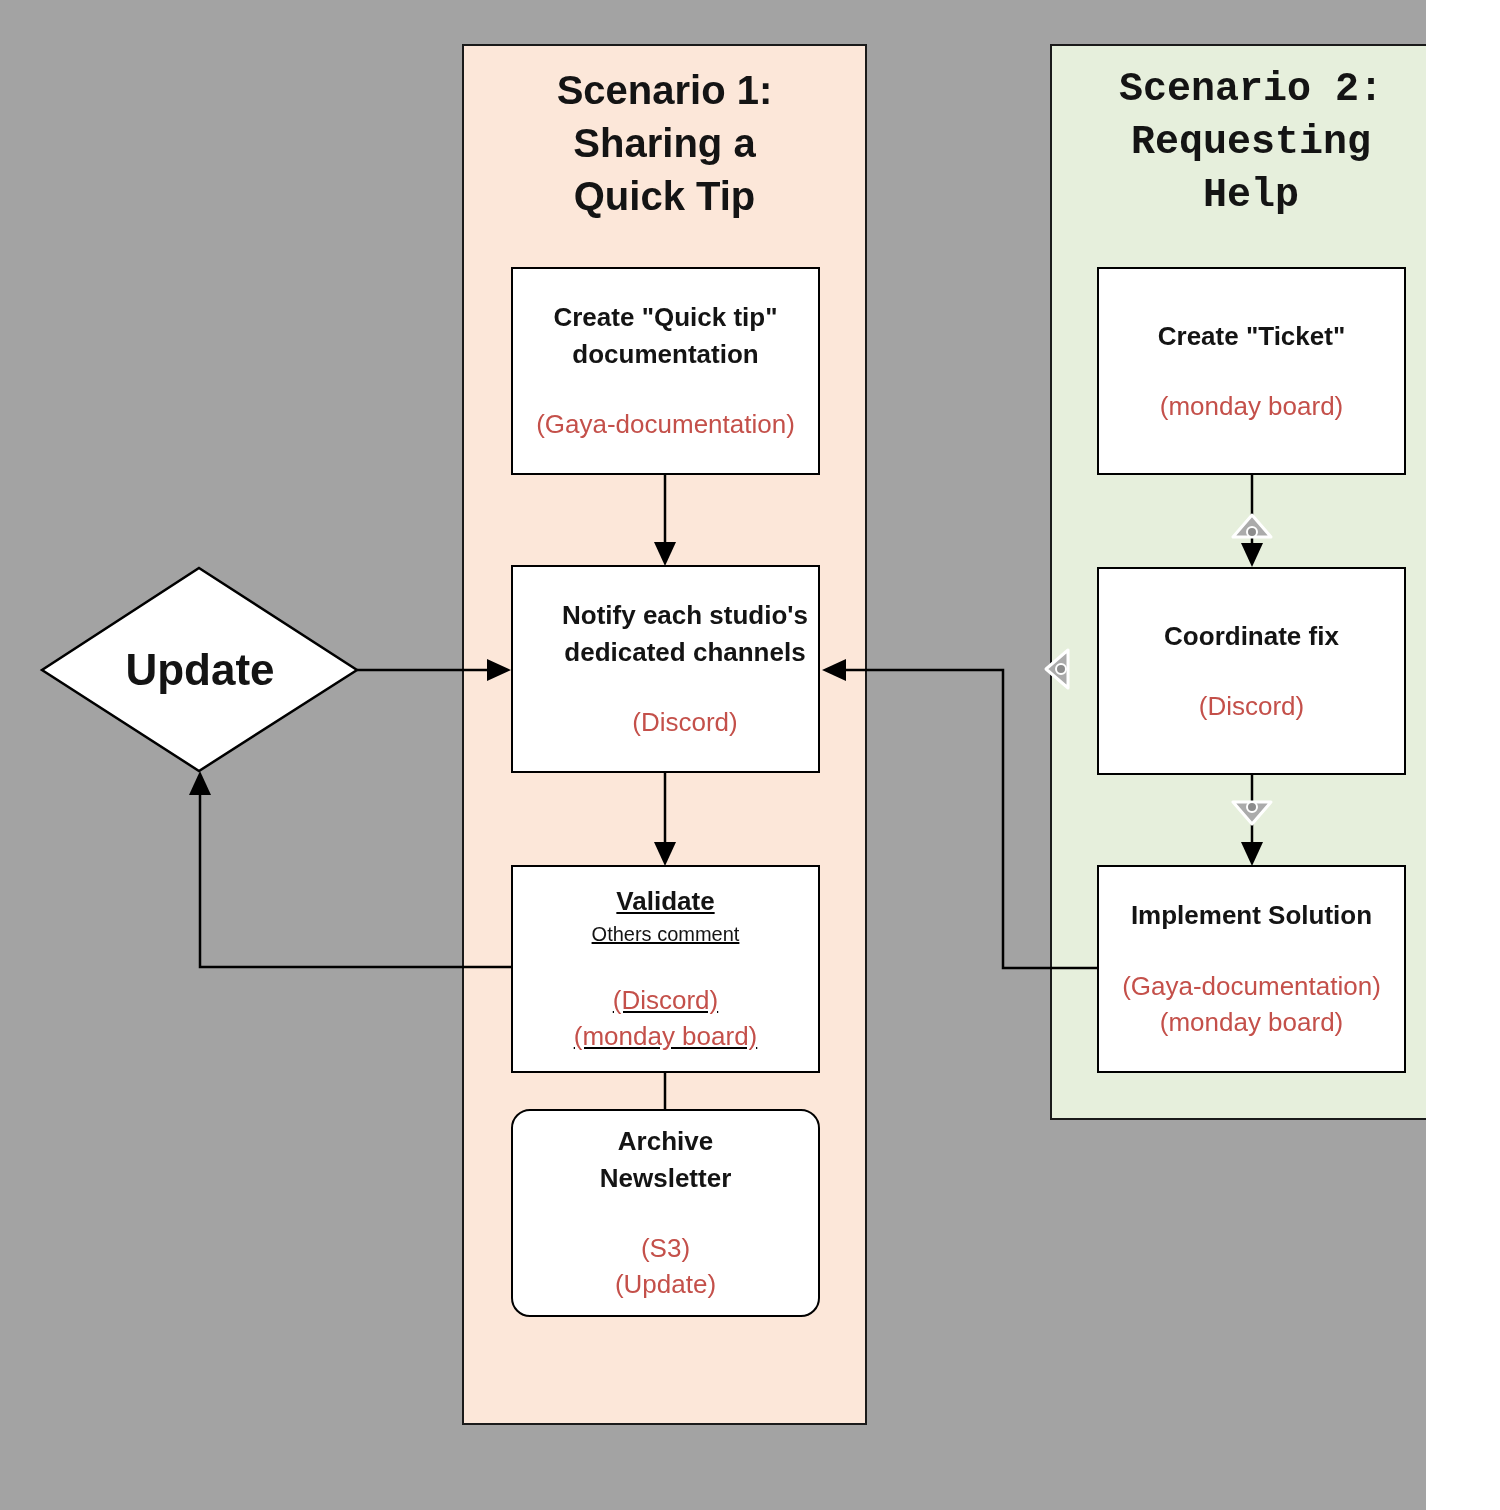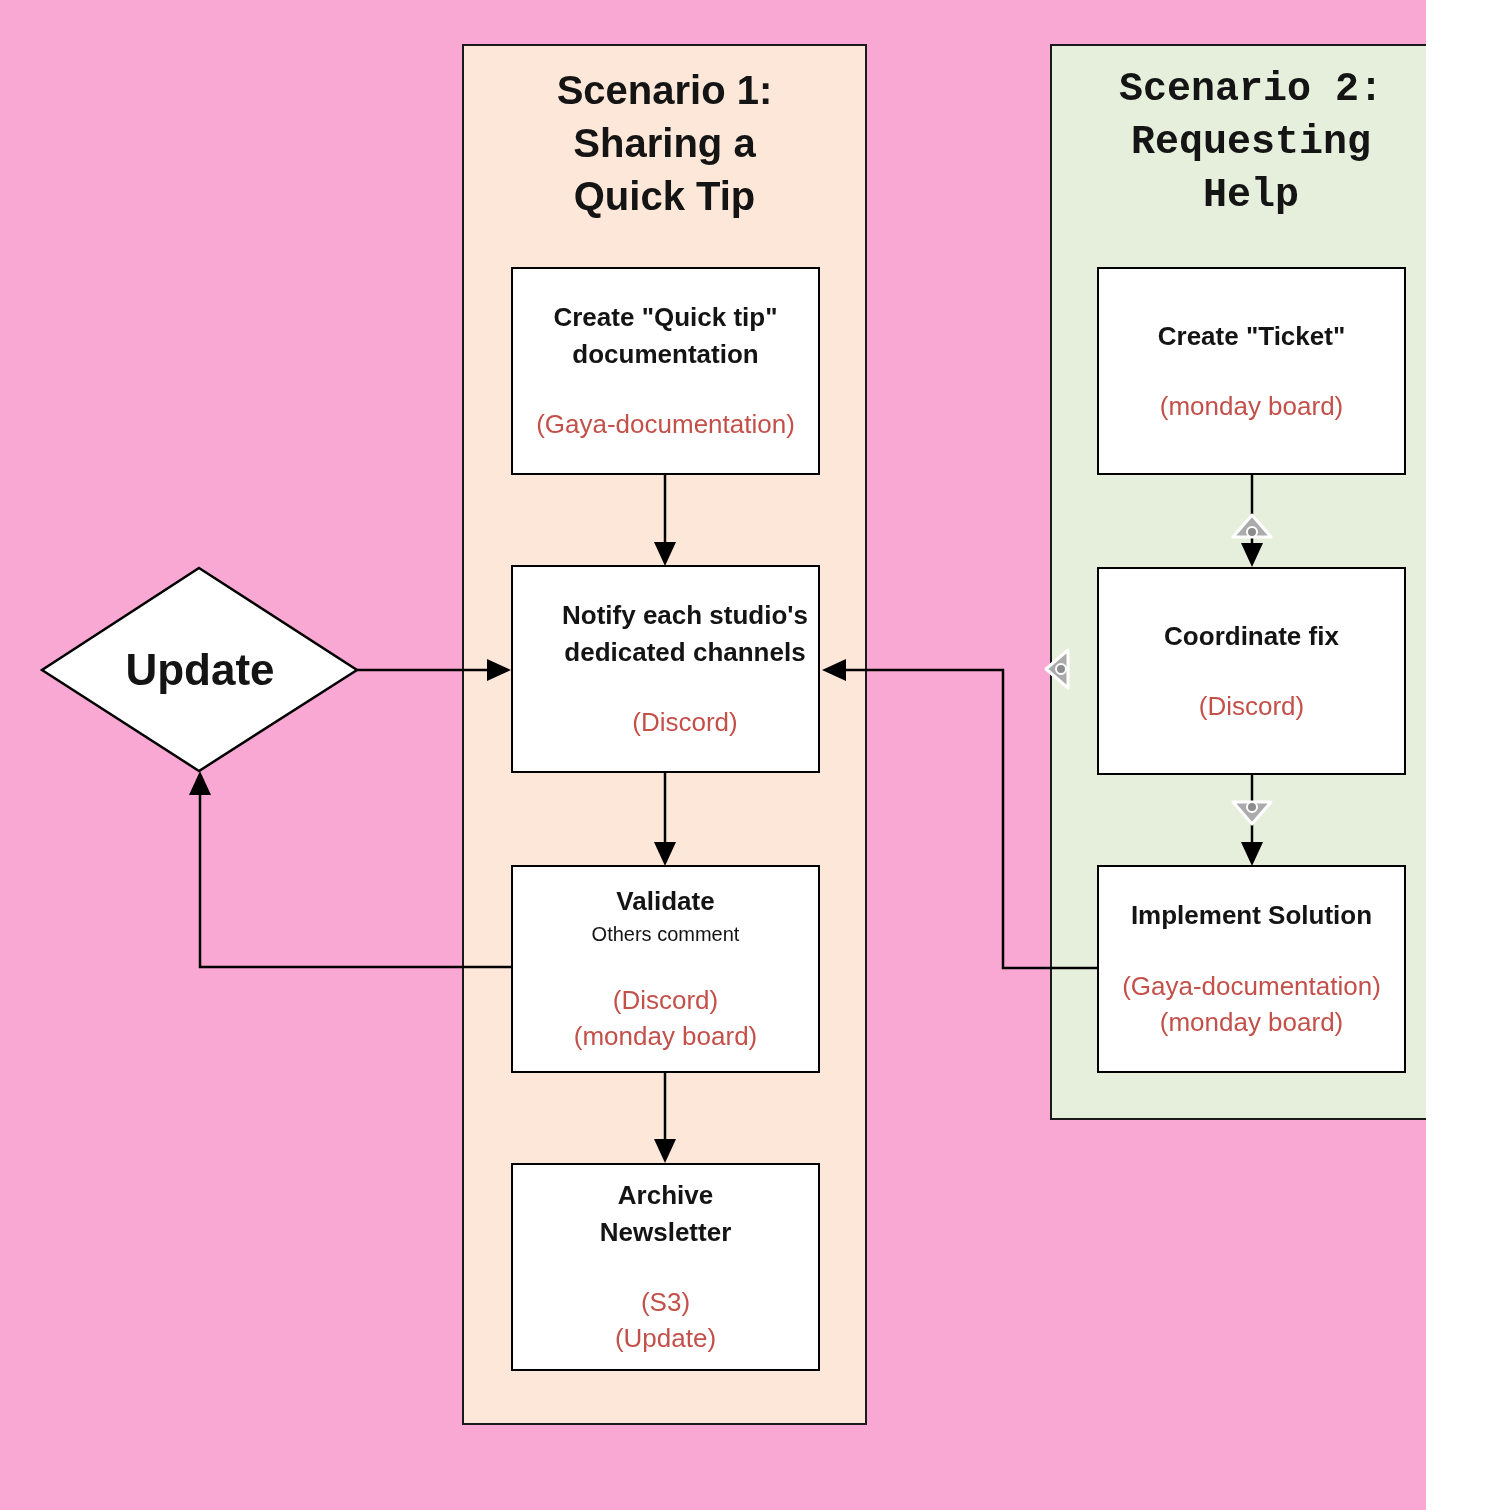--- a/index.html
+++ b/index.html
@@ -5,21 +5,21 @@
   html, body {
     margin: 0;
     padding: 0;
     background: #ffffff;
     font-family: "Liberation Sans", "DejaVu Sans", sans-serif;
   }
   .canvas {
     position: relative;
     width: 1426px;
     height: 1510px;
-    background: #f9a8d4;
+    background: #a3a3a3;
     overflow: hidden;
   }
   .canvas > * { position: absolute; }
 
   .panel {
     border: 2px solid #1a1a1a;
     box-sizing: border-box;
   }
   .panel-1 {
     left: 462px; top: 44px; width: 405px; height: 1381px;
@@ -53,22 +53,22 @@
     display: flex;
     flex-direction: column;
     align-items: center;
     justify-content: center;
     text-align: center;
   }
   .col-1 { left: 511px; }
   .col-2 { left: 1097px; }
   .s1-b1 { top: 267px; }
   .s1-b2 { top: 565px; padding-left: 39px; }
-  .s1-b3 { top: 865px; }
-  .s1-b4 { top: 1163px; }
+  .s1-b3 { top: 865px; text-decoration: underline; }
+  .s1-b4 { top: 1109px; border-radius: 19px; }
   .s2-b1 { top: 267px; }
   .s2-b2 { top: 567px; text-align: right; }
   .s2-b3 { top: 865px; }
 
   .step-label {
     font-size: 26px;
     font-weight: bold;
     color: #141414;
     line-height: 1.4;
     white-space: pre-line;

